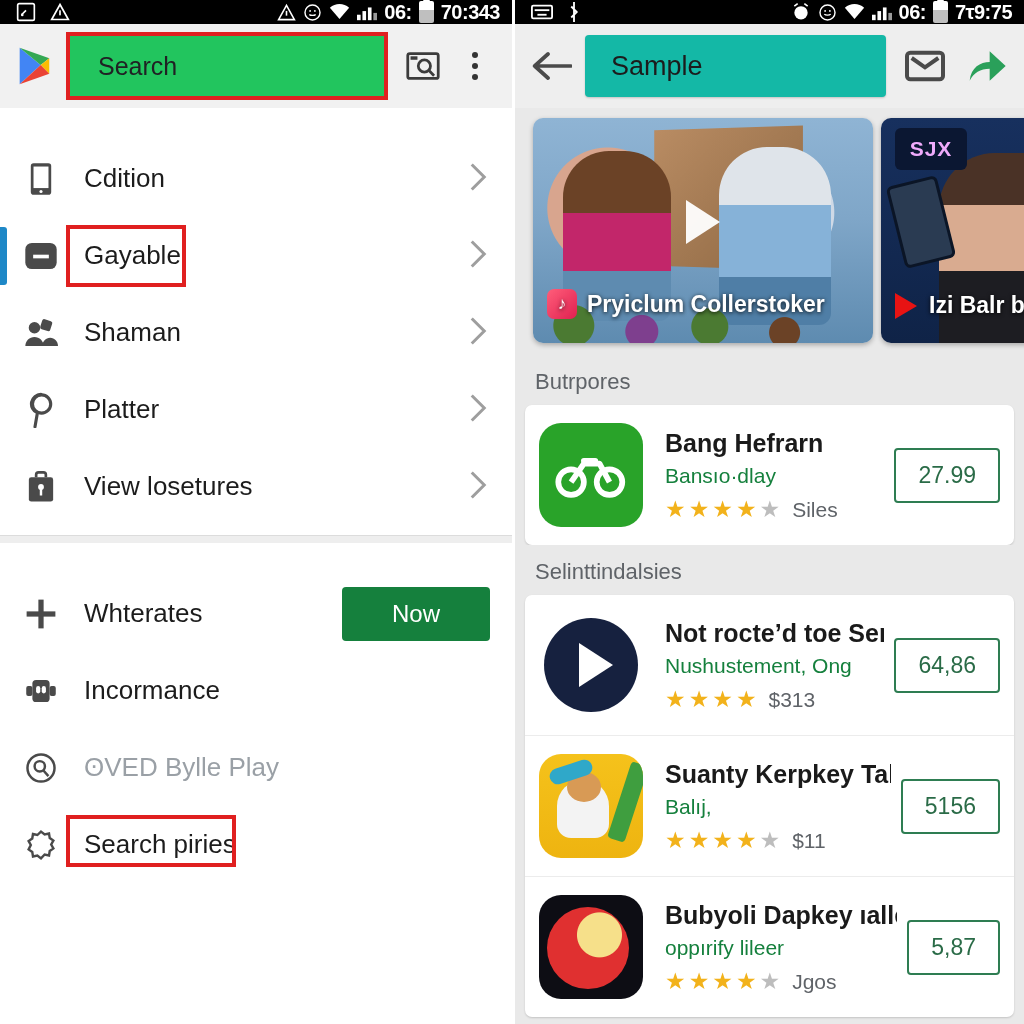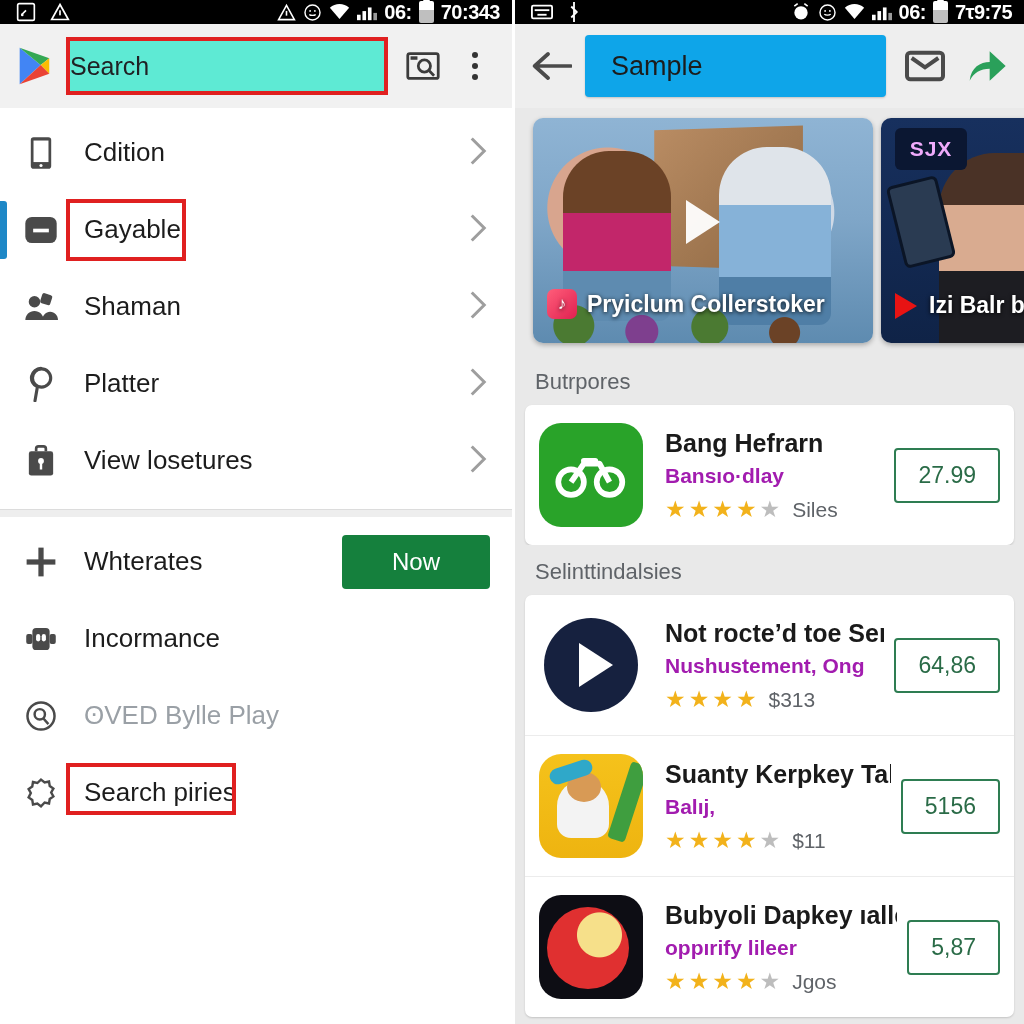--- a/index.html
+++ b/index.html
@@ -38,33 +38,33 @@
 
   
   .toolbar-left {
     height: 84px; background: #f1f1f1;
     display: flex; align-items: center; padding: 0 14px;
     position: relative;
   }
   .play-logo { width: 40px; height: 42px; flex: 0 0 auto; margin-right: 6px; }
   .search-wrap { position: relative; flex: 1; margin: 0 6px; }
   .search-box {
-    background: #5eead4; height: 58px; display: flex; align-items: center;
-    font-size: 25px; color: #202124;
+    background: #22c55e; height: 68px; display: flex; align-items: center;
+    padding-left: 28px; font-size: 25px; color: #202124;
     border: 4px solid #e02020;
   }
   .tb-icon-btn {
     width: 46px; height: 46px; display: flex; align-items: center; justify-content: center;
     flex: 0 0 auto; margin-left: 6px;
   }
   .kebab { display: flex; flex-direction: column; gap: 5px; align-items: center; }
   .kebab i { width: 6px; height: 6px; border-radius: 50%; background: #333; display:block; }
 
   
-  .menu-section { background: #fff; padding: 6px 0 10px; }
+  .menu-section { background: #fff; padding: 6px 0 10px; margin-top: 26px; }
   .menu-divider { height: 8px; background: #eeeeee; border-top: 1px solid #dcdcdc; }
   .menu-item {
     display: flex; align-items: center; height: 77px;
     padding: 0 22px 0 18px; position: relative;
   }
   .mi-icon { width: 46px; flex: 0 0 46px; display: flex; align-items: center; justify-content: center; color: #4a4a4a; }
   .mi-label {
     font-size: 26px; color: #1c1c1c; margin-left: 20px; white-space: nowrap;
   }
   .mi-label.muted { color: #9aa0a6; }
@@ -84,21 +84,21 @@
     font-size: 24px; padding: 13px 50px; border-radius: 4px; border: none;
   }
 
   
   .toolbar-right {
     height: 84px; background: #eeeeee;
     display: flex; align-items: center; padding: 0 14px; gap: 10px;
   }
   .back-arrow { width: 46px; flex: 0 0 46px; display:flex; align-items:center; justify-content:center; }
   .title-box {
-    flex: 1; background: #0ea5e9; height: 62px; border-radius: 4px;
+    flex: 1; background: #14b8a6; height: 62px; border-radius: 4px;
     display: flex; align-items: center; padding-left: 26px;
     font-size: 27px; color: #1c1c1c;
     box-shadow: 0 1px 2px rgba(0,0,0,.18);
   }
 
   
   .carousel { display: flex; gap: 8px; padding: 10px 0 12px 18px; background: #e9e9e9; }
   .card {
     position: relative; border-radius: 10px; overflow: hidden; flex: 0 0 auto;
     box-shadow: 0 2px 5px rgba(0,0,0,.28);
@@ -181,21 +181,21 @@
   }
   .card-list {
     background: #ffffff; margin: 0 10px; border-radius: 7px;
     box-shadow: 0 1px 2px rgba(0,0,0,.16);
   }
   .app-row { display: flex; align-items: center; padding: 18px 14px; position: relative; }
   .app-row + .app-row { border-top: 1px solid #ececec; }
   .app-icon { width: 104px; height: 104px; flex: 0 0 104px; border-radius: 22px; position: relative; overflow: hidden; }
   .app-meta { margin-left: 22px; flex: 1; min-width: 0; }
   .app-name { font-size: 25px; color: #1a1a1a; font-weight: 600; white-space: nowrap; overflow: hidden; }
-  .app-sub { font-size: 21px; color: #a21caf; margin-top: 6px; white-space: nowrap; overflow: hidden; font-weight: bold; }
+  .app-sub { font-size: 21px; color: #15803d; margin-top: 6px; white-space: nowrap; overflow: hidden; }
   .app-rating { display: flex; align-items: center; gap: 3px; margin-top: 10px; }
   .star { color: #f2b21b; font-size: 23px; line-height: 1; }
   .star.dim { color: #bdbdbd; }
   .rating-text { font-size: 21px; color: #5f6368; margin-left: 9px; }
   .price-btn {
     flex: 0 0 auto; margin-left: 10px;
     border: 2px solid #2e7d52; color: #2a6b47; background: #fff;
     font-size: 23px; padding: 12px 22px; border-radius: 4px; white-space: nowrap;
   }
 

